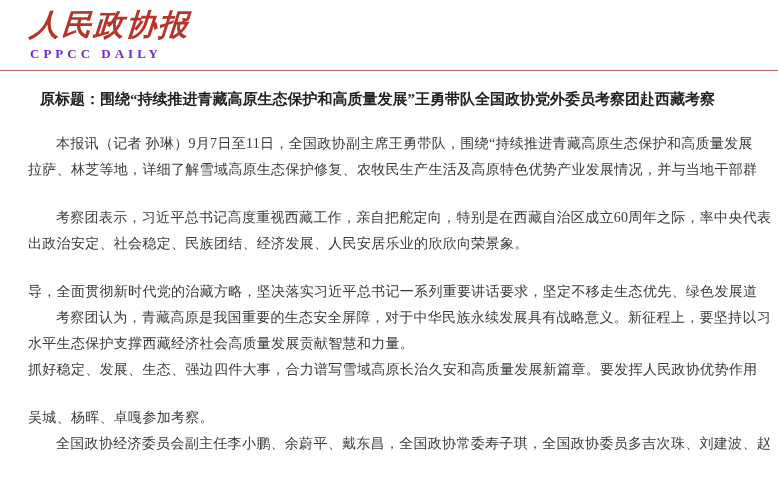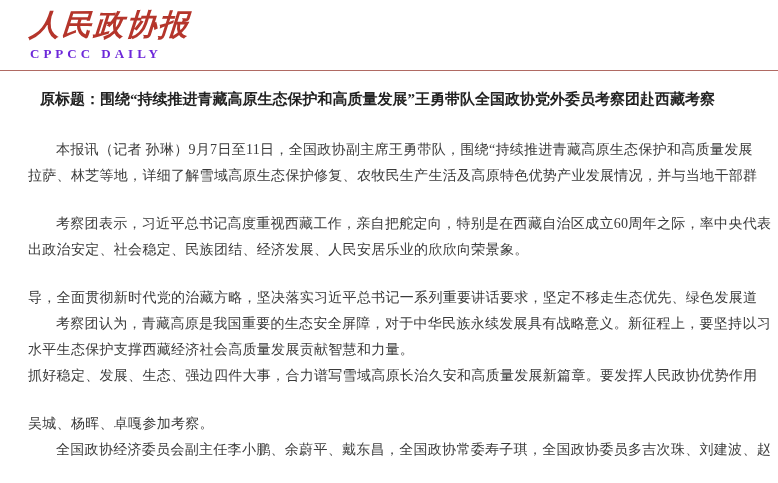--- a/index.html
+++ b/index.html
@@ -39,21 +39,21 @@
   }
   .title {
     margin-left: 12px;
     font-size: 15px;
     font-weight: bold;
     color: #222222;
     white-space: nowrap;
     overflow: hidden;
     line-height: 20px;
   }
-  .body-text { margin-top: 28px; }
+  .body-text { margin-top: 22px; }
   .para { margin-bottom: 22px; }
   .line {
     font-size: 14px;
     line-height: 26px;
     letter-spacing: 0.3px;
     white-space: nowrap;
     overflow: hidden;
     color: #3a3a3a;
   }
   .line.indent { padding-left: 28px; }

